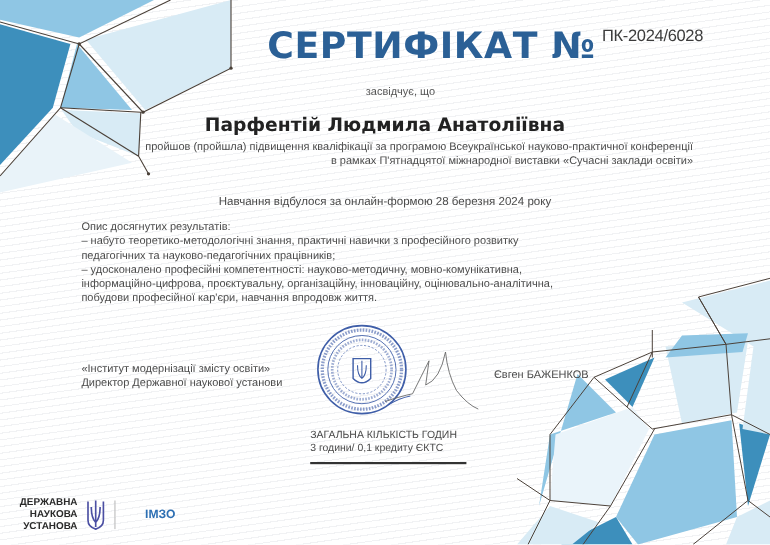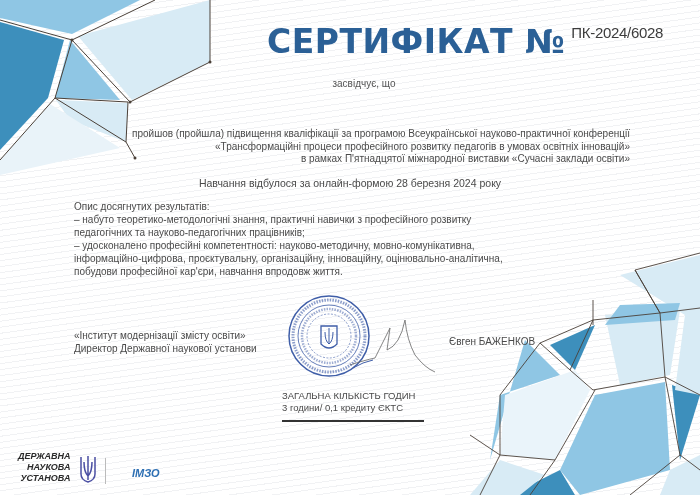--- a/index.html
+++ b/index.html
@@ -20,21 +20,20 @@
     .content { position: absolute; inset: 0; z-index: 2; }
 
     .title-row {
       position: absolute; left: 243px; top: 24px;
       display: flex; align-items: flex-end; gap: 6px;
     }
     .title {
       font-family: "DejaVu Sans", sans-serif;
       font-weight: bold; font-size: 33px; color: #2b6096; letter-spacing: 0.5px;
       line-height: 1;
-      margin-left: 24px;
     }
     .cert-no { font-size: 15px; color: #3c3c3c; margin-bottom: 17px; letter-spacing: -0.3px; }
 
     .certifies { position: absolute; left: 0; right: 0; top: 78px; text-align: center; font-size: 10px; color: #555; padding-left: 28px; }
     .name {
       position: absolute; left: 0; right: 0; top: 104px; text-align: center;
       font-family: "DejaVu Sans", sans-serif; font-weight: bold; font-size: 17px; color: #222;
     }
     .program { position: absolute; left: 130px; width: 500px; top: 128px; text-align: right; font-size: 10px; line-height: 12.5px; color: #4a4a4a; }
     .program div { white-space: nowrap; }
@@ -45,21 +44,21 @@
 
     .director { position: absolute; left: 74px; top: 330px; font-size: 10px; line-height: 12.5px; color: #4a4a4a; text-align: left; }
     .signer { position: absolute; left: 449px; top: 336px; font-size: 10px; color: #4a4a4a; }
 
     .stamp { position: absolute; left: 287px; top: 294px; width: 84px; height: 84px; }
     .signature { position: absolute; left: 345px; top: 310px; width: 90px; height: 70px; }
 
     .hours { position: absolute; left: 282px; top: 390px; width: 142px; text-align: left; font-size: 9.5px; line-height: 12px; color: #4a4a4a; }
     .hours-line { position: absolute; left: 282px; top: 420px; width: 142px; height: 1.5px; background: #333; }
 
-    .footer { position: absolute; left: 18px; top: 451px; display: flex; align-items: flex-end; font-style: italic; }
+    .footer { position: absolute; left: 18px; top: 451px; display: flex; align-items: center; }
     .org-left { font-weight: bold; font-size: 9px; line-height: 11px; text-align: right; color: #2a2a2a; }
     .trident { width: 18px; height: 30px; margin-left: 8px; }
     .vsep { width: 1px; height: 26px; background: #bbb; margin: 0 8px 0 8px; }
     .imzo { display: flex; align-items: center; width: 46px; gap: 18px; }
     .imzo-globe { width: 46px; height: 22px; }
     .imzo-text { font-weight: bold; font-size: 11px; color: #2d6fb3; line-height: 12px; }
     .org-right { font-weight: bold; font-size: 9px; line-height: 11px; color: #2a2a2a; margin-left: 8px; }
   </style>
 </head>
 <body>
@@ -118,24 +117,24 @@
 
 <div class="content">
 
   <div class="title-row">
     <span class="title">СЕРТИФІКАТ №</span>
     <span class="cert-no">ПК-2024/6028</span>
   </div>
 
   <div class="certifies">засвідчує, що</div>
 
+  <div class="name">Парфентій Людмила Анатоліївна</div>
 
   <div class="program">
     <div>пройшов (пройшла) підвищення кваліфікації за програмою  Всеукраїнської науково-практичної конференції</div>
-    <div>«Трансформаційні процеси професійного розвитку педагогів в умовах освітніх інновацій»</div>
     <div>в рамках П'ятнадцятої міжнародної виставки «Сучасні заклади освіти»</div>
   </div>
 
   <div class="study">Навчання відбулося за онлайн-формою 28 березня 2024 року</div>
 
   <div class="results">
     <div>Опис досягнутих результатів:</div>
     <div>– набуто теоретико-методологічні знання, практичні навички з професійного розвитку</div>
     <div>педагогічних та науково-педагогічних працівників;</div>
     <div>– удосконалено професійні компетентності: науково-методичну, мовно-комунікативна,</div>

